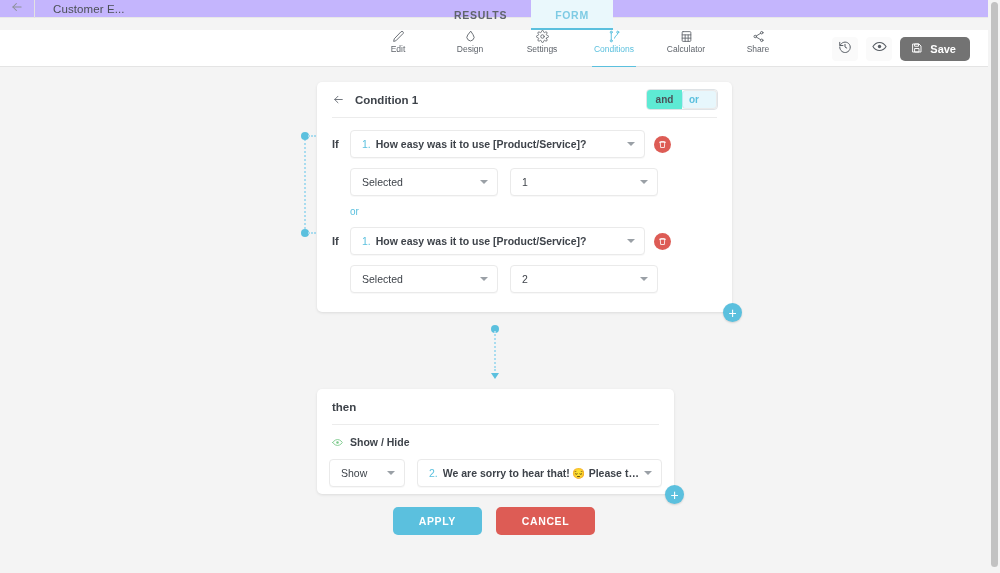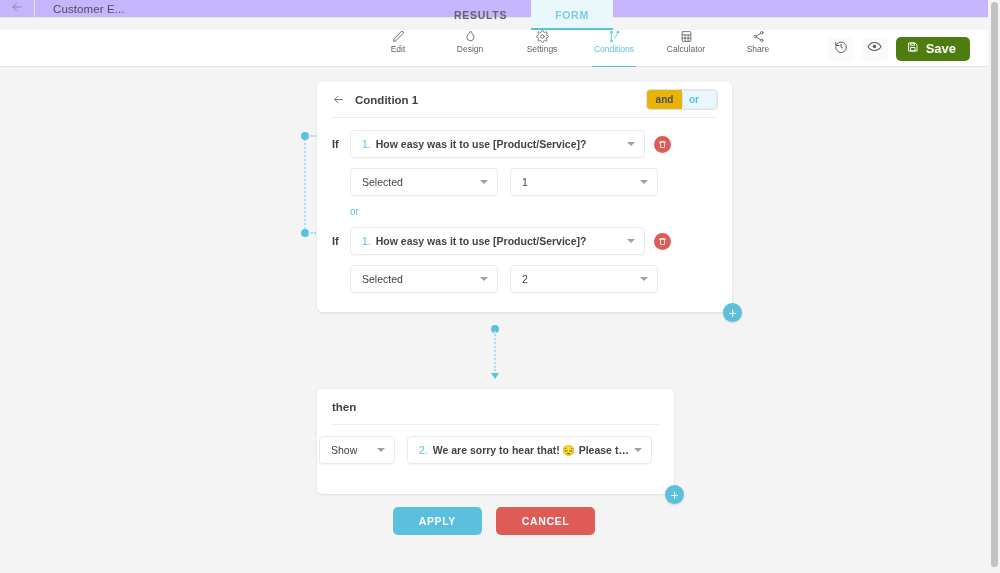--- a/index.html
+++ b/index.html
@@ -58,21 +58,21 @@
   .right-actions {
     position: absolute; right: 18px; top: 0; height: 37px; display: flex; align-items: center; gap: 8px;
   }
   .icon-btn {
     width: 26px; height: 24px; display: flex; align-items: center; justify-content: center;
     color: #555b62; background: #fafafa; border-radius: 4px;
   }
   .save-btn {
     display: flex; align-items: center; gap: 7px;
     height: 24px; padding: 0 14px 0 11px; border-radius: 5px;
-    background: #4d7c0f; color: #fff; font-size: 13px; font-weight: bold;
+    background: #737373; color: #fff; font-size: 11px; font-weight: bold;
   }
 
   
   .canvas { position: absolute; top: 67px; left: 0; width: 988px; bottom: 0; background: #f4f4f4; }
 
   .card {
     position: absolute; background: #fff; border-radius: 5px;
     box-shadow: 0 1px 3px rgba(0,0,0,.10);
   }
   #cond-card { left: 317px; top: 15px; width: 415px; height: 230px; }
@@ -83,21 +83,21 @@
   }
   .card-head .ch-back { color: #6f747b; display: flex; align-items: center; margin-right: 10px; }
   .card-title { font-size: 11.5px; font-weight: bold; color: #3e434a; }
   .card-divider { height: 1px; background: #ececec; margin: 0 15px; }
 
   .andor {
     margin-left: auto; display: flex; border: 1px solid #dfe3e6; border-radius: 4px; overflow: hidden;
   }
   .andor div {
     width: 35px; height: 19px; display: flex; align-items: center; justify-content: center;
-    font-size: 10px; font-weight: bold; color: #4b5057; background: #eab308;
+    font-size: 10px; font-weight: bold; color: #4b5057; background: #5eead4;
   }
   .andor div.sel { background: #e7f7fc; color: #5bc0de; border-left: 1px solid #bfe7f3; }
 
   
   .if-row { display: flex; align-items: center; padding: 0 0 0 15px; }
   .if-label { width: 18px; font-size: 11px; font-weight: bold; color: #3e434a; }
 
   .sel {
     position: relative; height: 28px; border: 1px solid #eaeaea; border-radius: 4px;
     background: #fff; display: flex; align-items: center; padding: 0 22px 0 11px;
@@ -387,22 +387,31 @@
       <div class="cv"></div>
       <div class="carrow"></div>
     </div>
 
     <div class="card" id="then-card">
       <div class="card-head">
         <span class="card-title">then</span>
       </div>
       <div class="card-divider"></div>
 
-
-      <div style="display:flex; gap:12px; padding-left:2px; margin-top:11px;">
+      <div class="showhide-row" style="margin-top:11px;">
+        <span class="eye-ic">
+          <svg width="11" height="11" viewBox="0 0 24 24" fill="none" stroke="currentColor" stroke-width="1.9" stroke-linecap="round" stroke-linejoin="round">
+              <path d="M1.5 12S5.5 5.5 12 5.5 22.5 12 22.5 12 18.5 18.5 12 18.5 1.5 12 1.5 12Z"></path>
+              <circle cx="12" cy="12" r="2.7" fill="currentColor" stroke="none"></circle>
+            </svg>
+        </span>
+        <span class="showhide-label">Show / Hide</span>
+      </div>
+
+      <div style="display:flex; gap:12px; padding-left:12px; margin-top:11px;">
         <div class="sel" style="width:76px;">
           <span>Show</span>
           <span class="caret"></span>
         </div>
         <div class="sel" style="width:245px;">
           <span class="qnum">2.</span>
           <span class="qtext">We are sorry to hear that! 😔 Please tell us mor...</span>
           <span class="caret"></span>
         </div>
       </div>

